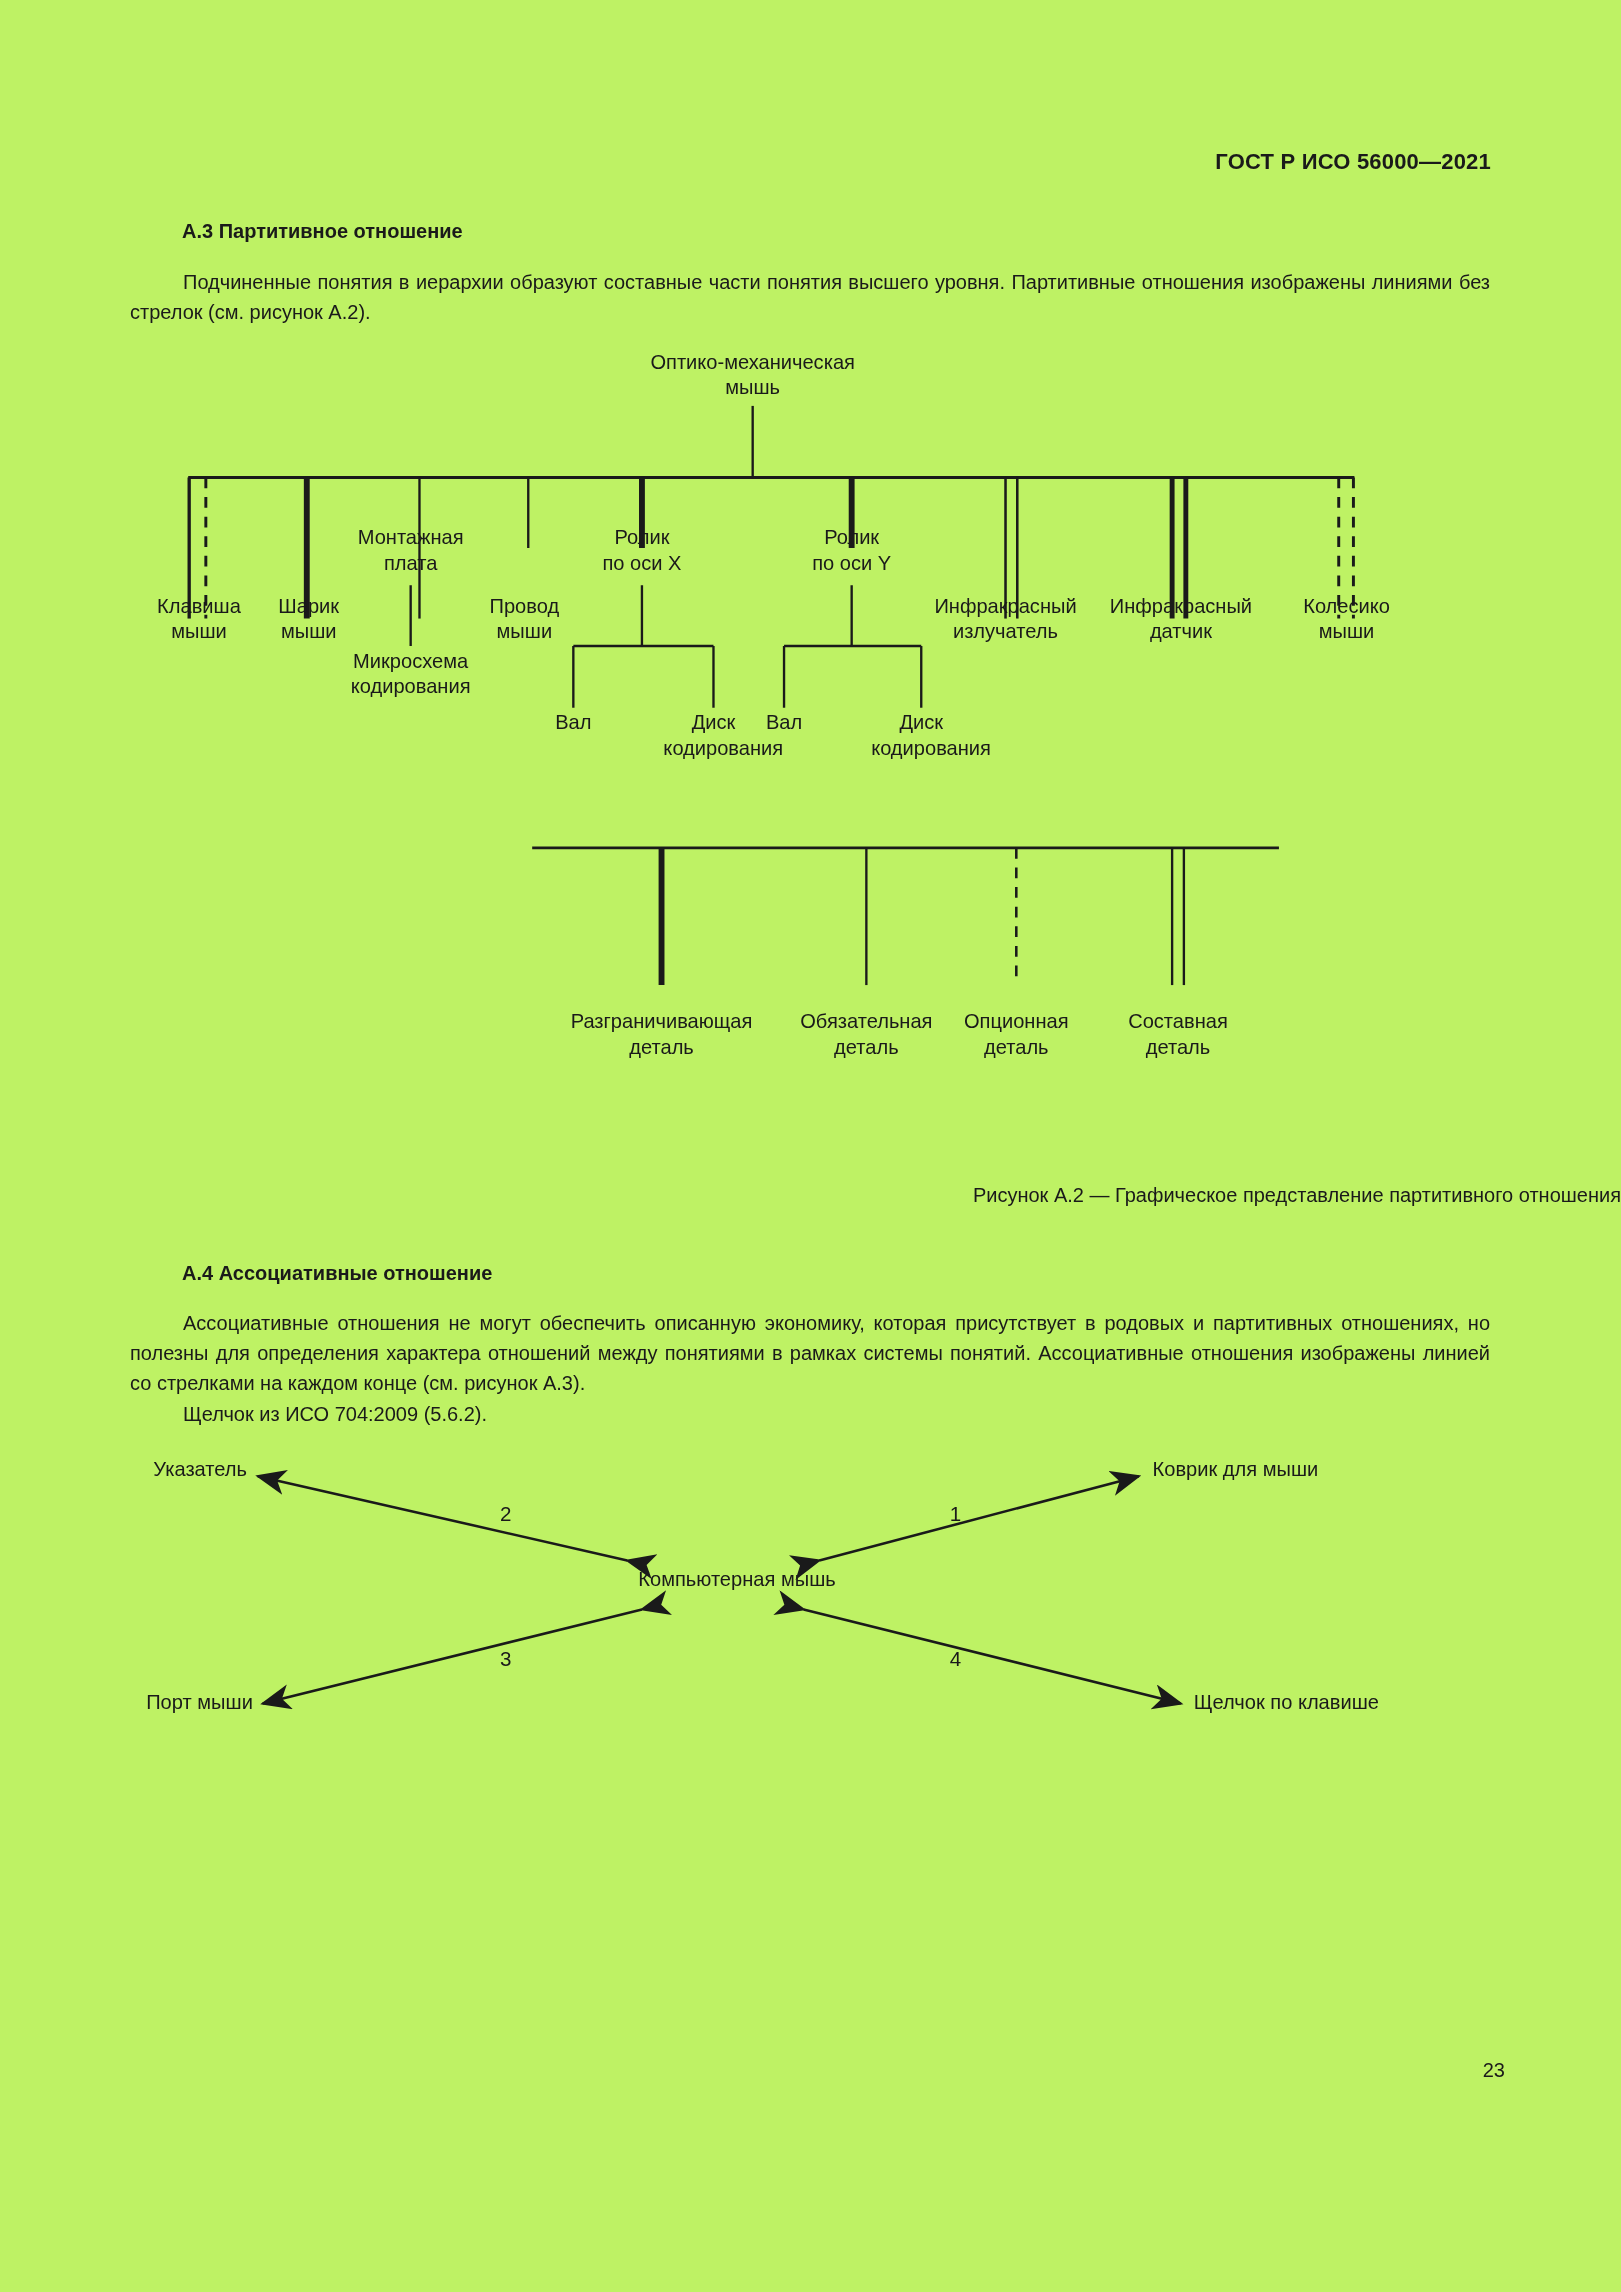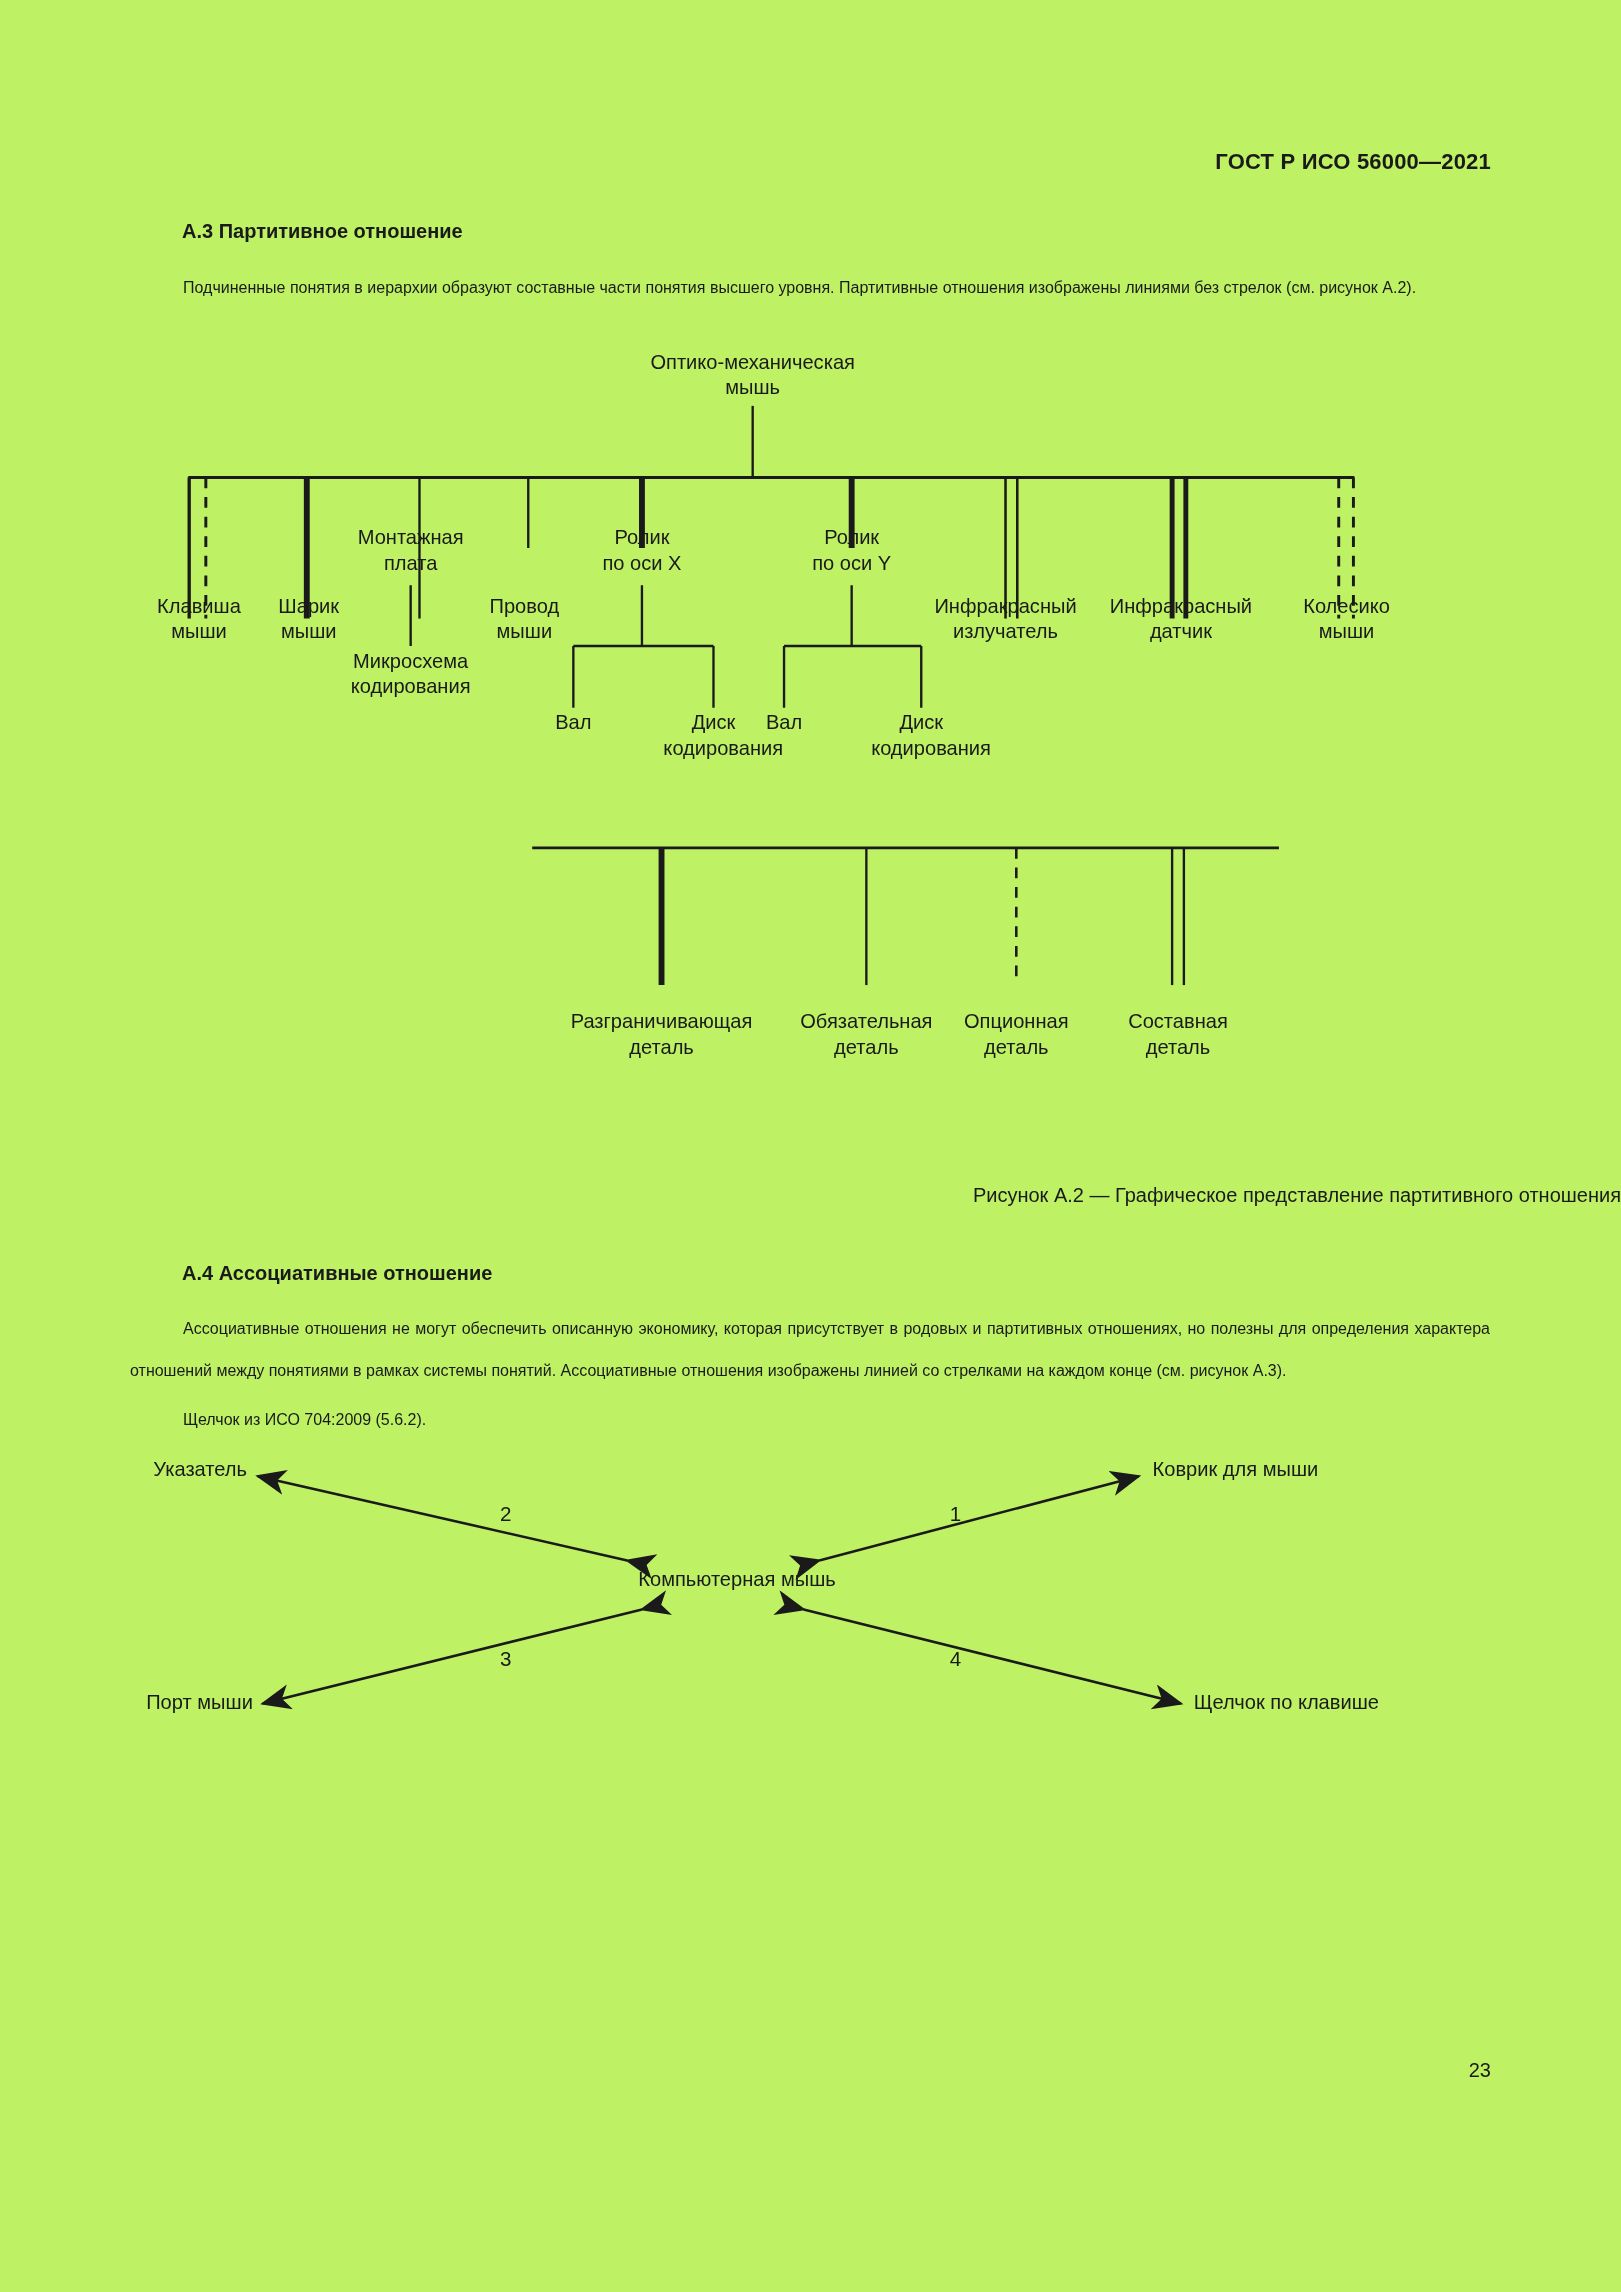--- a/index.html
+++ b/index.html
@@ -37,40 +37,40 @@
     position: absolute;
     left: 182px;
     font-size: 20px;
     font-weight: bold;
     white-space: nowrap;
   }
   .para {
     position: absolute;
     left: 130px;
     width: 1360px;
-    font-size: 16px;
-    line-height: 42px;
+    font-size: 20px;
+    line-height: 30px;
     text-align: justify;
     text-indent: 53px;
   }
   .para.nojust { text-align: left; }
 
   
   .fig-caption {
     position: absolute;
     left: 0;
     width: 1621px;
     text-align: right;
     font-size: 20px;
   }
 
   
   .page-number {
     position: absolute;
-    right: 130px;
+    right: 116px;
     bottom: 211px;
     font-size: 20px;
   }
 
   
   .diagram {
     position: absolute;
     left: 0;
     width: 1621px;
   }

